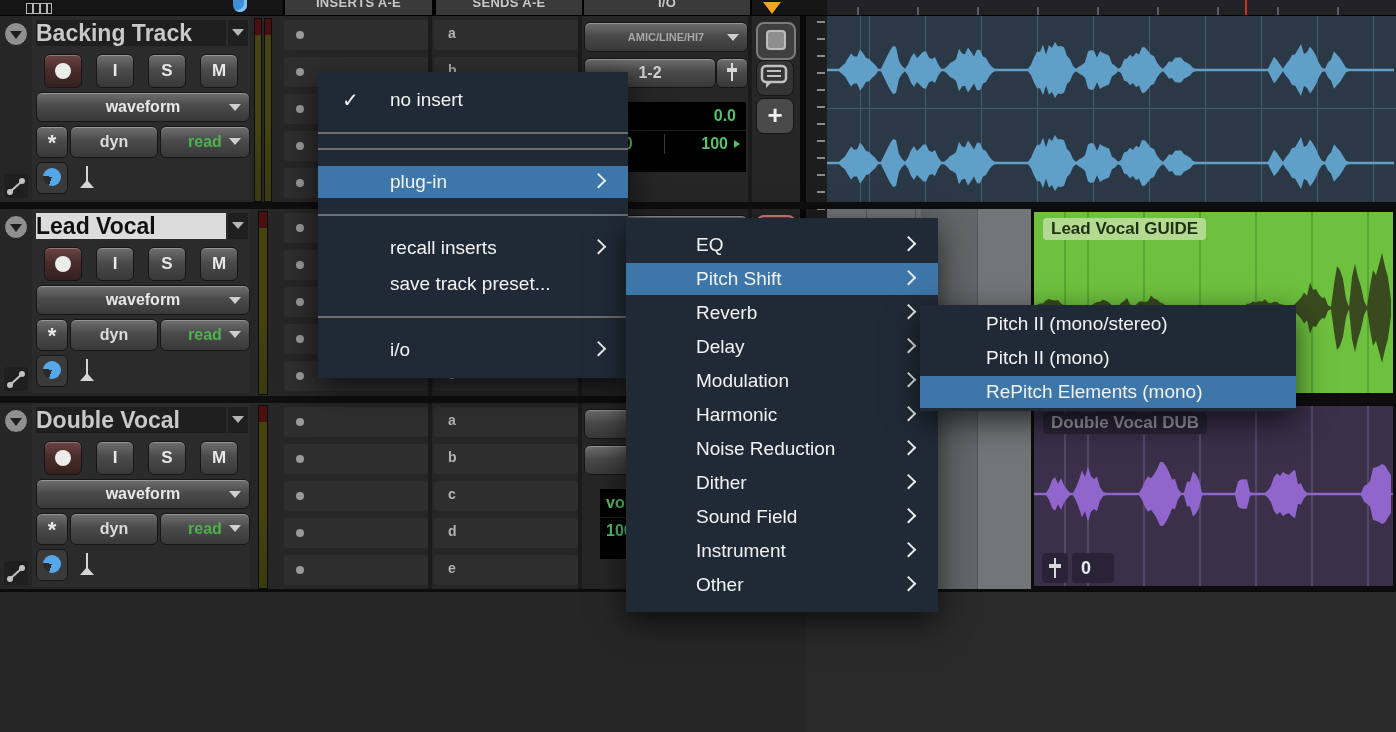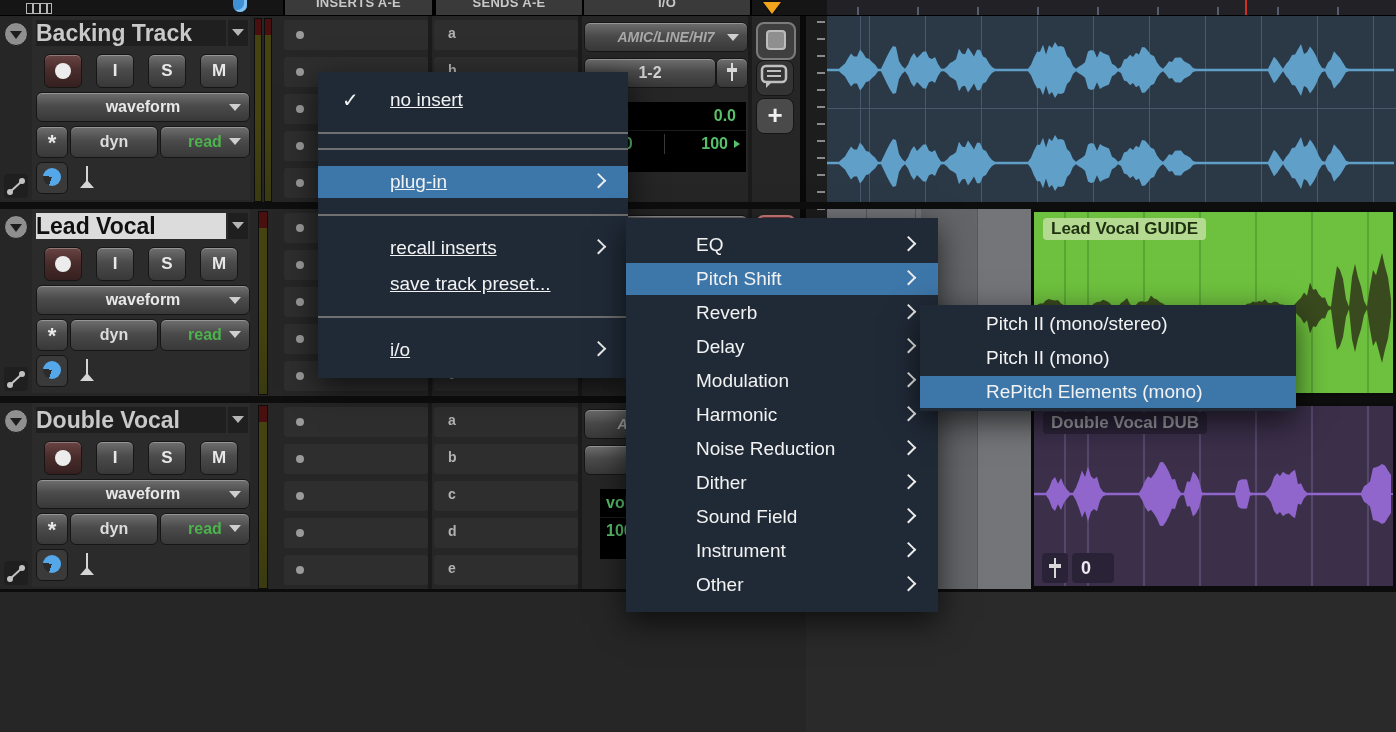--- a/index.html
+++ b/index.html
@@ -46,21 +46,21 @@
   .meter{position:absolute;left:254px;top:2px;width:18px;height:182px;display:flex;gap:2px;justify-content:center;}
   .meter i{display:block;width:8px;height:100%;border:1px solid #0d0d0d;
            background:linear-gradient(#4a0f0f 0 16px,#45430f 16px 55%,#393a10);}
   .trackrow:not(.stereo) .meter i+i{display:none;}
   .slot{position:absolute;height:30px;width:144px;background:#2e2e2e;border-radius:3px;}
   .slot .dot{position:absolute;left:12px;top:11px;width:8px;height:8px;border-radius:50%;background:#9a9a9a;}
   .slot-letter{position:absolute;left:14px;top:5px;font-size:14px;font-weight:bold;color:#b2b2b2;}
   .inserts{position:absolute;left:284px;top:0;width:144px;height:186px;}
   .sends{position:absolute;left:434px;top:0;width:144px;height:186px;}
   .iocol{position:absolute;left:584px;top:0;width:162px;height:186px;}
-  .inpath{left:0;top:6px;width:162px;height:28px;font-style:italic;font-size:14px;line-height:28px;color:#a8a8a8;}
+  .inpath{left:0;top:6px;width:162px;height:28px;font-size:11px;line-height:28px;color:#a8a8a8;}
   .outpath{left:0;top:42px;width:130px;height:28px;font-size:16px;line-height:28px;color:#d0d0d0;}
   .faderbtn{left:132px;top:42px;width:30px;height:28px;}
   .lcd{position:absolute;left:16px;top:86px;width:146px;height:70px;background:#000;color:#58c06a;font-weight:bold;font-size:16px;}
   .lcd .r1,.lcd .r2{position:absolute;left:0;width:100%;height:26px;line-height:26px;}
   .lcd .r1{top:1px;} .lcd .r2{top:28px;border-top:1px solid #1c1c1c;}
   .lcd .lv{position:absolute;left:6px;}
   .lcd .rv{position:absolute;right:10px;}
   .lcd .r2 .rv{right:18px;}
   .lcd .div{position:absolute;left:64px;top:3px;width:1px;height:20px;background:#3a3a3a;}
   .lcd .tri{position:absolute;right:6px;top:9px;width:0;height:0;border-left:6px solid #58c06a;border-top:4px solid transparent;border-bottom:4px solid transparent;}
@@ -99,21 +99,21 @@
   
   .menu{position:absolute;background:#202a37;box-shadow:0 10px 30px rgba(0,0,0,.65);color:#f2f2f2;font-size:19px;}
   .mi{position:relative;}
   .mi .ml{display:inline-block;}
   .mi.hl{background:linear-gradient(#3d76a8,#3d76a8) center/100% 32px no-repeat;}
   .msep{height:2px;background:#6f6f6f;margin:14px 0;}
   .chk{position:absolute;left:24px;font-size:20px;}
   .arr{position:absolute;right:24px;top:50%;width:9px;height:9px;border-top:2.5px solid #ececec;border-right:2.5px solid #ececec;transform:translateY(-62%) rotate(45deg);}
   #insert-menu{left:318px;top:72px;width:310px;padding:10px 0;z-index:30;}
   #insert-menu .mi{height:36px;line-height:36px;}
-  #insert-menu .ml{margin-left:72px;text-decoration:underline;}
+  #insert-menu .ml{margin-left:72px;}
   #category-menu{left:618px;top:218px;width:312px;padding:10px 0;z-index:31;margin-left:8px;}
   #category-menu .mi{height:34px;line-height:34px;}
   #category-menu .ml{margin-left:70px;}
   #plugin-menu{left:920px;top:305px;width:376px;padding:2px 0;z-index:32;}
   #plugin-menu .mi{height:34px;line-height:34px;}
   #plugin-menu .ml{margin-left:66px;}
   svg{display:block;}
 </style>
 </head>
 <body>

